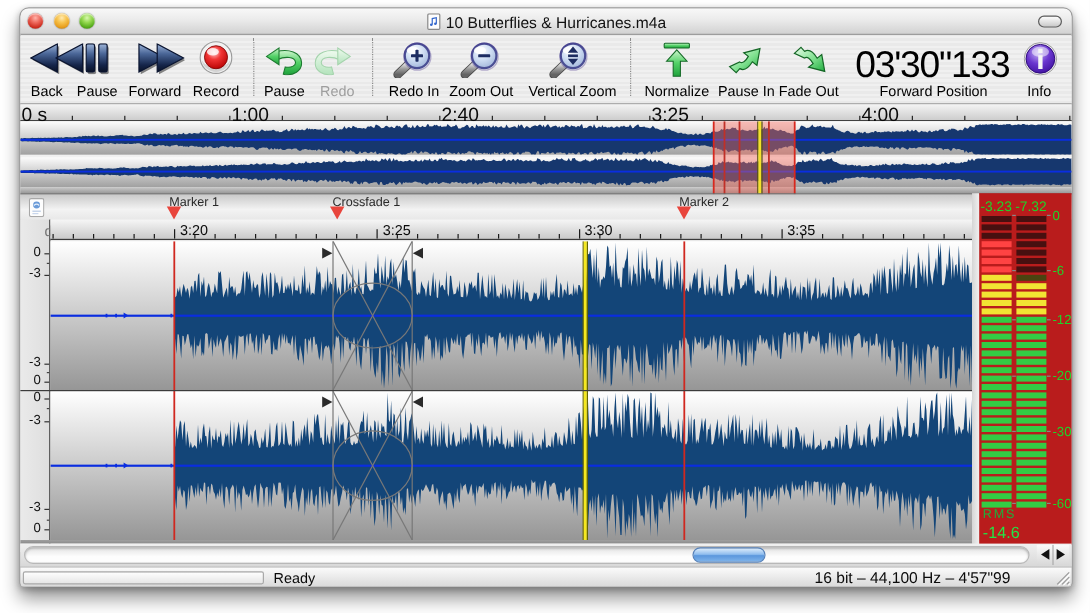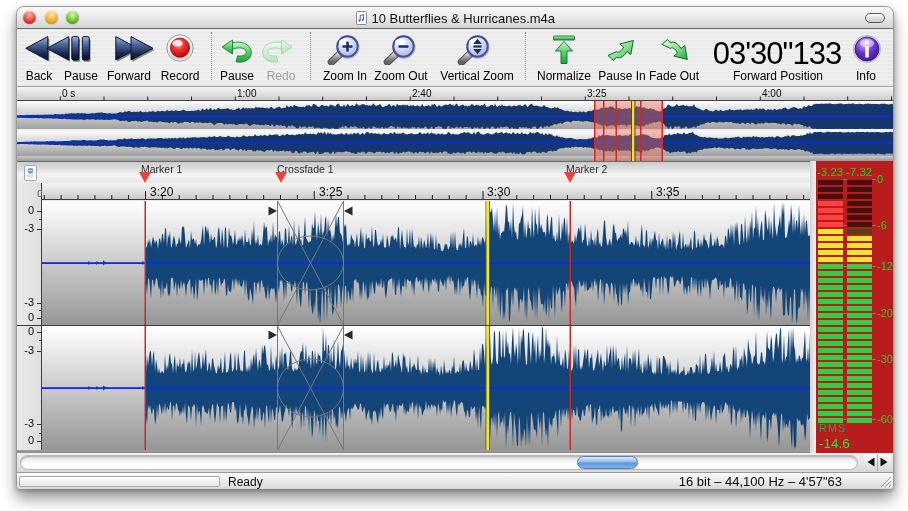--- a/index.html
+++ b/index.html
@@ -15,21 +15,21 @@
 #pill{left:848px;top:6px;width:20px;height:10px;border-radius:5px;border:1.5px solid #5c5c5c;
  background:linear-gradient(#fdfdfd,#c9c9c9);}
 #toolbar{left:0;top:23px;width:876px;height:57px;
  background:repeating-linear-gradient(180deg,#f0f0f0 0 2px,#e9e9e9 2px 4px);
  border-bottom:1px solid #9e9e9e;}
 .tsep{top:2px;width:1px;height:48px;border-left:1px dotted #8c8c8c;}
 .tlab{position:absolute;top:39px;font-size:12px;color:#000;text-align:center;white-space:nowrap;transform:translateX(-50%);}
 .ticon{position:absolute;}
 #ovruler{left:0;top:80px;width:876px;height:14px;
  background:linear-gradient(#f4f4f4,#cdcdcd);border-bottom:1px solid #404040;}
-.ovlab{position:absolute;top:81px;font-size:10px;color:#0a0a0a;margin-left:44px;}
+.ovlab{position:absolute;top:81px;font-size:16px;color:#0a0a0a;}
 #ovband1{left:0;top:94px;width:876px;height:28px;background:linear-gradient(#fcfcfc,#a0a0a0);}
 #ovgap{left:0;top:122px;width:876px;height:2px;background:#f0f0f0;}
 #ovband2{left:0;top:124px;width:876px;height:25px;background:linear-gradient(#fcfcfc,#a0a0a0);}
 #ovtail{left:0;top:149px;width:876px;height:5px;background:linear-gradient(#c9c9c9,#999999);}
 #markerstrip{left:0;top:154px;width:876px;height:22px;border-top:1px solid #6a6a6a;
  background:linear-gradient(#c9c9c9,#f3f3f3 60%,#e8e8e8);}
 .mlab{position:absolute;top:156px;font-size:10.5px;color:#2a2a2a;white-space:nowrap;}
 .mtri{position:absolute;top:165px;width:0;height:0;border-left:6px solid transparent;
  border-right:6px solid transparent;border-top:11px solid #e8453c;}
 #gutter{left:0;top:176px;width:25px;height:277px;background:linear-gradient(90deg,#eaeaea,#dedede);border-right:1px solid #3f3f3f;}
@@ -216,21 +216,21 @@
         <div style="position:absolute;left:690px;top:6px;width:140px;text-align:center;font-size:31px;letter-spacing:-1px;color:#000;">03'30"133</div>
         <div class="abs tsep" style="left:194px"></div>
         <div class="abs tsep" style="left:293px"></div>
         <div class="abs tsep" style="left:508px"></div>
         <div class="tlab" style="left:22px;color:#000">Back</div>
         <div class="tlab" style="left:64px;color:#000">Pause</div>
         <div class="tlab" style="left:112px;color:#000">Forward</div>
         <div class="tlab" style="left:163px;color:#000">Record</div>
         <div class="tlab" style="left:220px;color:#000">Pause</div>
         <div class="tlab" style="left:264px;color:#9e9e9e">Redo</div>
-        <div class="tlab" style="left:328px;color:#000">Zoom In</div>
+        <div class="tlab" style="left:328px;color:#000">Redo In</div>
         <div class="tlab" style="left:384px;color:#000">Zoom Out</div>
         <div class="tlab" style="left:460px;color:#000">Vertical Zoom</div>
         <div class="tlab" style="left:547px;color:#000">Normalize</div>
         <div class="tlab" style="left:605px;color:#000">Pause In</div>
         <div class="tlab" style="left:657px;color:#000">Fade Out</div>
         <div class="tlab" style="left:761px;color:#000">Forward Position</div>
         <div class="tlab" style="left:849px;color:#000">Info</div>
  </div>
  <div class="abs" id="ovruler">
         <svg width="876" height="13">
@@ -533,21 +533,21 @@
           <svg width="27" height="17">
    <path d="M10.5 3.5 L10.5 12.5 L3.5 8 Z" fill="#111"></path>
             <path d="M16.5 3.5 L16.5 12.5 L23.5 8 Z" fill="#111"></path>
    <line x1="13.5" y1="0" x2="13.5" y2="17" stroke="#aaa"></line>
           </svg>
         </div>
  </div>
  <div class="abs" id="statusbar">
   <div id="progress"></div>
   <div id="ready">Ready</div>
-  <div id="fmt">16 bit – 44,100 Hz – 4'57"63</div>
+  <div id="fmt">16 bit – 44,100 Hz – 4'57"99</div>
   <svg id="grip" width="13" height="13">
           <g stroke="#999" stroke-width="1">
             <line x1="12" y1="2" x2="2" y2="12"></line>
             <line x1="12" y1="6" x2="6" y2="12"></line>
             <line x1="12" y1="10" x2="10" y2="12"></line>
           </g>
           <g stroke="#fff" stroke-width="1">
             <line x1="13" y1="3" x2="3" y2="13"></line>
             <line x1="13" y1="7" x2="7" y2="13"></line>
             <line x1="13" y1="11" x2="11" y2="13"></line>

